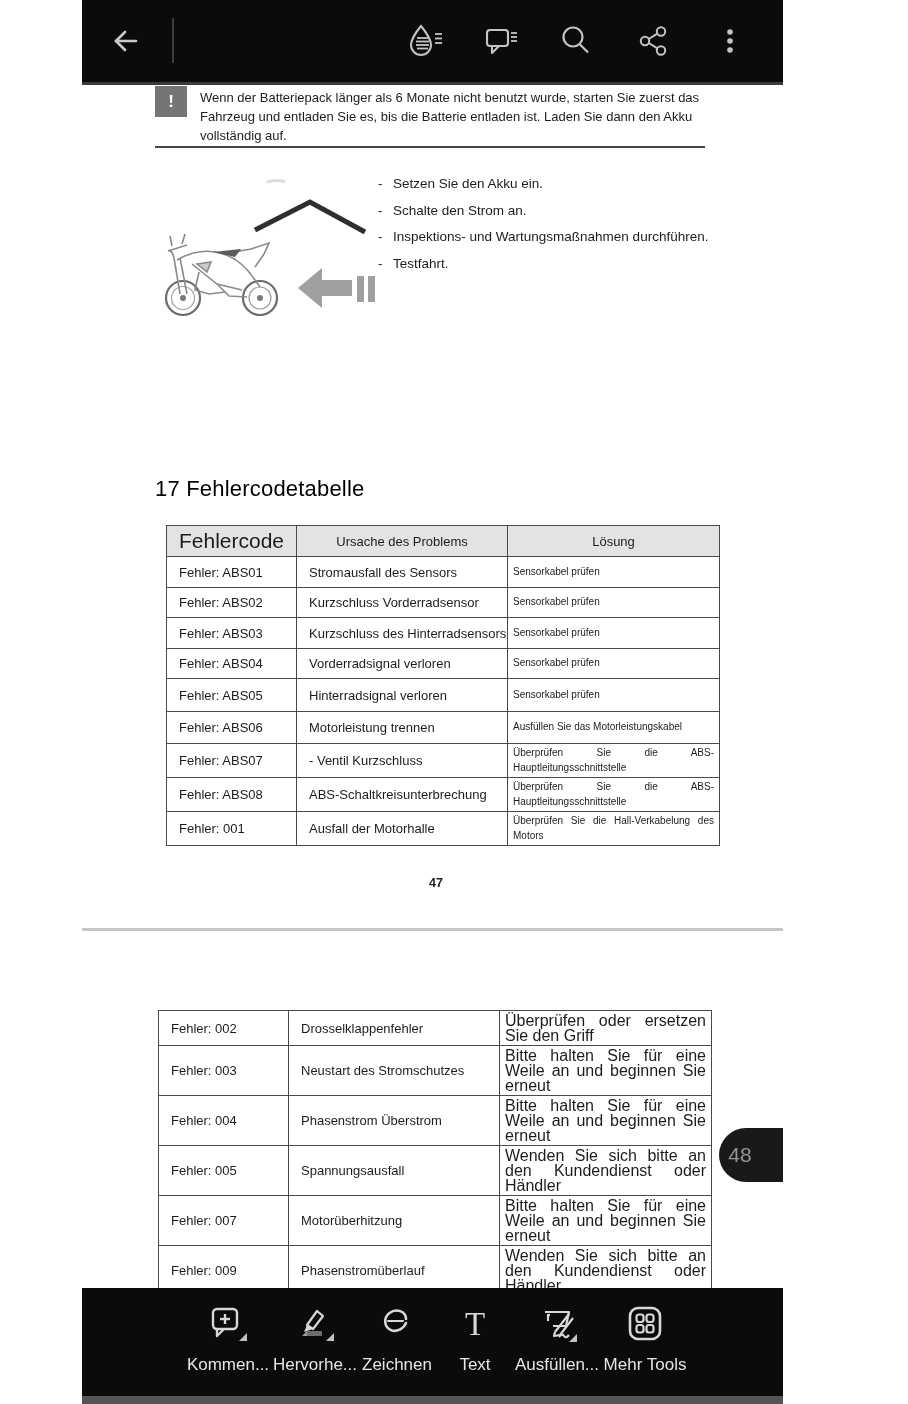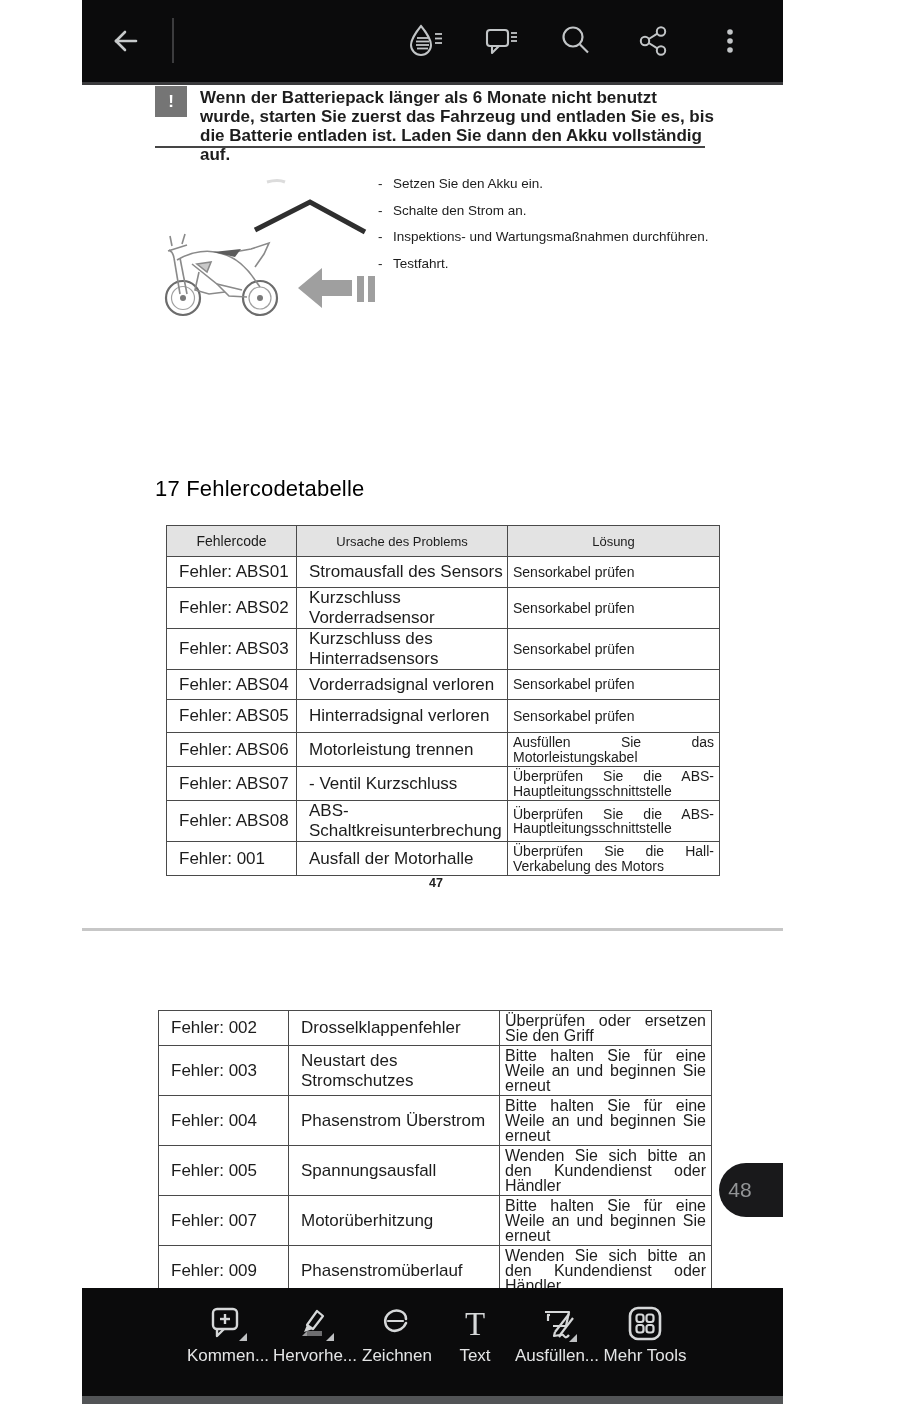--- a/index.html
+++ b/index.html
@@ -12,37 +12,37 @@
   #topbar-strip { position:absolute; left:0; top:82px; width:701px; height:3px; background:#3b3b3d; }
   .tb-btn { position:absolute; top:19px; width:44px; height:44px; background:transparent; border:none; cursor:pointer; }
   .tb-btn svg { display:block; margin:auto; }
   #tb-divider { position:absolute; left:90px; top:18px; width:2px; height:45px; background:#3c3c3e; }
 
   
   #content { position:absolute; left:0; top:85px; width:701px; height:1203px; background:#ffffff; overflow:hidden; color:#1b1b1b; }
 
   #note-icon { position:absolute; left:73px; top:1px; width:32px; height:31px; background:#757575; color:#ffffff;
                font-size:17px; font-weight:bold; display:flex; align-items:center; justify-content:center; }
-  #note-text { position:absolute; left:118px; top:3px; width:516px; font-size:17px; line-height:19px; color:#1d1d1d;font-weight:bold; }
+  #note-text { position:absolute; left:118px; top:3px; width:516px; font-size:13px; line-height:19px; color:#1d1d1d; }
   #note-rule { position:absolute; left:73px; top:61px; width:550px; height:2px; background:#454545; }
 
   #figure { position:absolute; left:65px; top:87px; }
 
   .step { position:absolute; left:296px; font-size:13.5px; color:#1c1c1c; white-space:nowrap; }
   .step .marker { display:inline-block; width:15px; }
 
   #section-title { position:absolute; left:73px; top:391px; font-size:22px; color:#000000; letter-spacing:0.2px; }
 
   table { border-collapse:collapse; table-layout:fixed; width:553px; background:#ffffff; }
   td, th { border:1.5px solid #4a4a4a; vertical-align:middle; font-weight:normal; color:#1c1c1c; overflow:hidden; }
   th { background:#e3e3e3; text-align:center; }
-  th.c0 { font-size:14px; }
+  th.c0 { font-size:21px; }
   th.c1, th.c2 { font-size:13px; }
-  td.c0, td.c1 { font-size:17px; padding-left:12px; text-align:left; }
-  td.c2 { font-size:14px; line-height:14.5px; padding:2px 5px; text-align:justify; }
+  td.c0, td.c1 { font-size:13px; padding-left:12px; text-align:left; }
+  td.c2 { font-size:10px; line-height:14.5px; padding:2px 5px; text-align:justify; }
 
   #t47-wrap { position:absolute; left:84px; top:440px; }
   #t47 thead tr { height:31px; }
   #t47 tbody tr:nth-child(1){height:31px} #t47 tbody tr:nth-child(2){height:30px}
   #t47 tbody tr:nth-child(3){height:31px} #t47 tbody tr:nth-child(4){height:30px}
   #t47 tbody tr:nth-child(5){height:33px} #t47 tbody tr:nth-child(6){height:32px}
   #t47 tbody tr:nth-child(7){height:31px} #t47 tbody tr:nth-child(8){height:32px}
   #t47 tbody tr:nth-child(9){height:31px}
 
   #page-num { position:absolute; left:334px; top:791px; width:40px; text-align:center; font-size:12.5px; font-weight:bold; color:#222; }
@@ -51,30 +51,30 @@
   #t48-wrap { position:absolute; left:76px; top:925px; }
   #t48 tbody tr:nth-child(1){height:33px} #t48 tbody tr:nth-child(2){height:40px}
   #t48 tbody tr:nth-child(3){height:38px} #t48 tbody tr:nth-child(4){height:38px}
   #t48 tbody tr:nth-child(5){height:39px} #t48 tbody tr:nth-child(6){height:40px}
   #t48 tbody tr:nth-child(7){height:37px} #t48 tbody tr:nth-child(8){height:22px}
   #t48 td.c2 { font-size:16px; line-height:15px; }
   #t48 tbody tr:last-child td.c2 { text-align-last:justify; vertical-align:top; padding-top:3px; }
 
   #badge { position:absolute; right:0; top:1043px; width:64px; height:54px; background:#19191b;
            border-radius:27px 0 0 27px; display:flex; align-items:center; justify-content:center;
-           padding-right:22px; z-index:5; cursor:pointer; border:none;margin-top:35px; }
+           padding-right:22px; z-index:5; cursor:pointer; border:none; }
   #badge span { color:#939597; font-size:21px; }
 
   
   #bottombar { position:absolute; left:0; top:1288px; width:701px; height:108px; background:#0b0b0c; z-index:10; }
   #bottombar-strip { position:absolute; left:0; top:1396px; width:701px; height:8px; background:#525456; z-index:10; }
   .tool { position:absolute; top:6px; width:90px; height:98px; background:transparent; border:none; cursor:pointer;
           display:flex; flex-direction:column; align-items:center; }
   .tool svg { display:block; margin-top:8px; }
-  .tool .lbl { font-size:17px; color:#e4e5e6; font-family:"Liberation Sans", sans-serif; white-space:nowrap; }
+  .tool .lbl { margin-top:9px; font-size:17px; color:#e4e5e6; font-family:"Liberation Sans", sans-serif; white-space:nowrap; }
 </style>
 </head>
 <body>
 
 <div id="canvas">
   <div id="app">
 
     <div id="topbar">
       <button class="tb-btn" style="left:22px;">
         <svg width="36" height="36" viewBox="0 0 36 36">

